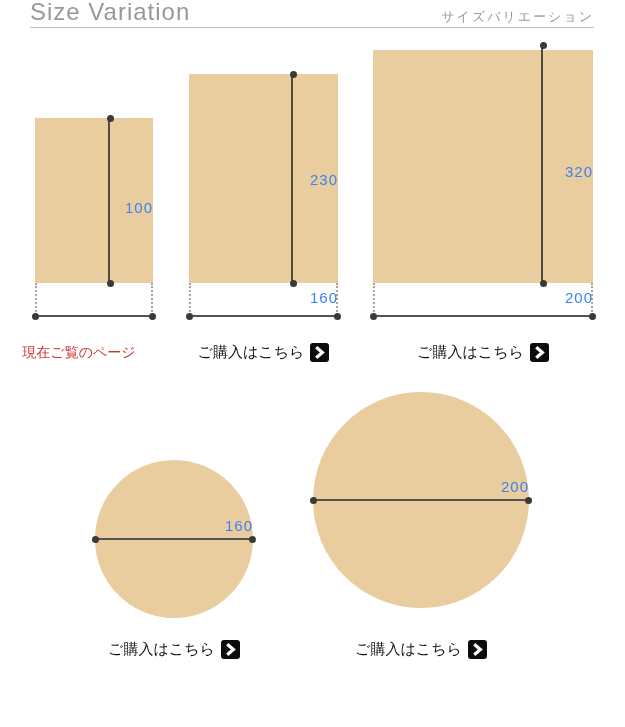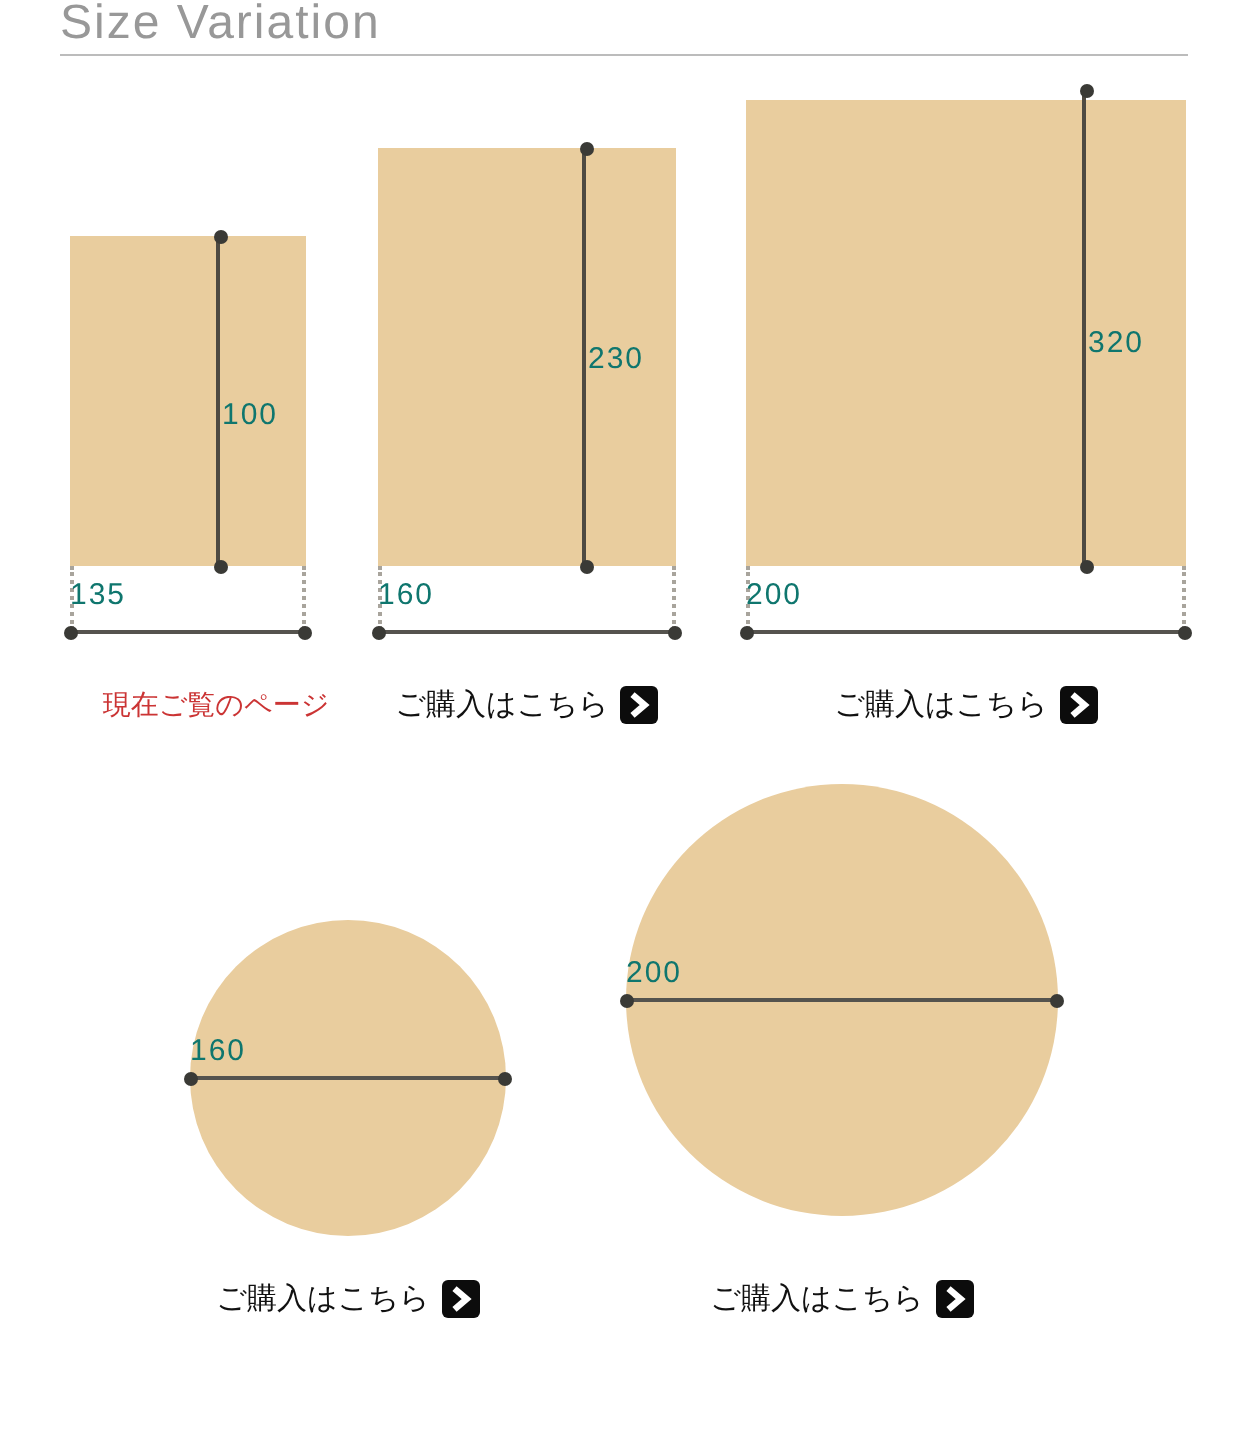--- a/index.html
+++ b/index.html
@@ -15,52 +15,52 @@
   
   .fig{position:absolute;}
   .rug{position:absolute;left:0;top:0;width:100%;background:#e9cd9e;}
   .rug.round{border-radius:50%;}
   .vline{position:absolute;top:0;width:0;border-left:2px solid #4e4a42;}
   .hline{position:absolute;left:0;height:0;border-top:2px solid #55534e;}
   .dot{position:absolute;width:7px;height:7px;border-radius:50%;background:#3a3a36;}
   .vline .dot{left:-3px;}
   .hline .dot{top:-4px;}
   .guide{position:absolute;width:0;border-left:2px dotted #a8a49c;}
-  .dim{position:absolute;text-align:left;font-size:15px;color:#0f766e;letter-spacing:1px;}
+  .dim{position:absolute;text-align:right;font-size:15px;color:#3b82f6;letter-spacing:1px;}
 
   
   .current{position:absolute;text-align:center;font-size:14px;color:#cb3434;line-height:20px;}
   .cta{position:absolute;display:flex;align-items:center;justify-content:center;gap:6px;
        height:22px;cursor:pointer;}
   .cta-text{font-size:15px;color:#111111;white-space:nowrap;}
   .cta-icon{width:19px;height:19px;background:#0c0c0c;border-radius:3px;
             display:flex;align-items:center;justify-content:center;flex:0 0 auto;}
 </style>
 </head>
 <body>
 
 <div class="page">
 
   <h1 class="title">Size Variation</h1>
+  <div class="subtitle">サイズバリエーション</div>
   <div class="rule"></div>
 
   <div class="fig" style="left:35px;top:118px;width:118px;height:212px">
     <div class="rug" style="height:165px"></div>
     <div class="vline" style="left:73px;height:165px">
       <span class="dot" style="top:-3px"></span>
       <span class="dot" style="bottom:-4px"></span>
     </div>
     <div class="dim" style="left:76px;top:81px;width:42px">100</div>
     <div class="guide" style="left:0;top:165px;height:32px"></div>
     <div class="guide" style="left:116px;top:165px;height:32px"></div>
     <div class="hline" style="top:197px;width:118px">
       <span class="dot" style="left:-3px"></span>
       <span class="dot" style="right:-3px"></span>
     </div>
-    <div class="dim" style="left:0;top:171px;width:118px">135</div>
   </div>
 
   <div class="fig" style="left:189px;top:74px;width:149px;height:256px">
     <div class="rug" style="height:209px"></div>
     <div class="vline" style="left:102px;height:209px">
       <span class="dot" style="top:-3px"></span>
       <span class="dot" style="bottom:-4px"></span>
     </div>
     <div class="dim" style="left:105px;top:97px;width:44px">230</div>
     <div class="guide" style="left:0;top:209px;height:32px"></div>
@@ -81,21 +81,21 @@
     <div class="dim" style="left:171px;top:113px;width:49px">320</div>
     <div class="guide" style="left:0;top:233px;height:32px"></div>
     <div class="guide" style="left:218px;top:233px;height:32px"></div>
     <div class="hline" style="top:265px;width:220px">
       <span class="dot" style="left:-3px"></span>
       <span class="dot" style="right:-3px"></span>
     </div>
     <div class="dim" style="left:0;top:239px;width:220px">200</div>
   </div>
 
-  <div class="current" style="left:49px;top:342px;width:118px">現在ご覧のページ</div>
+  <div class="current" style="left:20px;top:342px;width:118px">現在ご覧のページ</div>
 
   <div class="cta" style="left:189px;top:341px;width:149px">
     <span class="cta-text">ご購入はこちら</span>
     <span class="cta-icon">
       <svg width="13" height="13" viewBox="0 0 12 12">
           <path d="M3 1.2 L8.6 6 L3 10.8" fill="none" stroke="#ffffff" stroke-width="3"></path>
         </svg>
     </span>
   </div>
 

